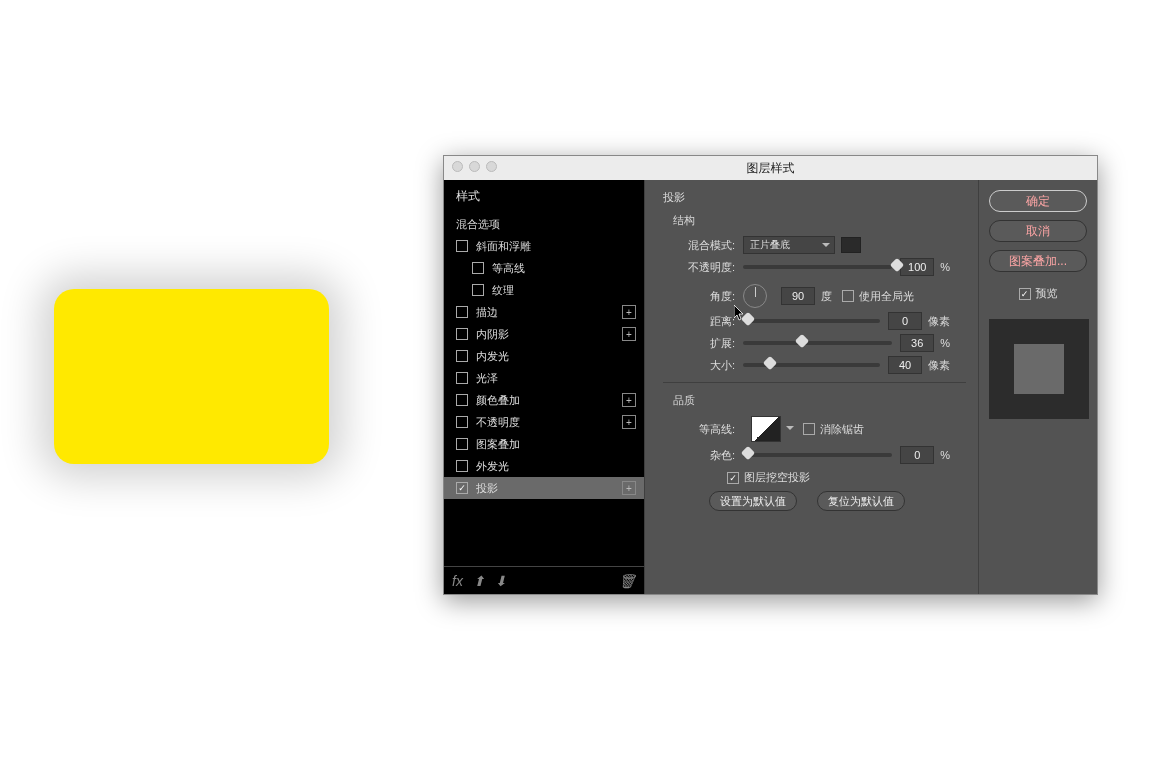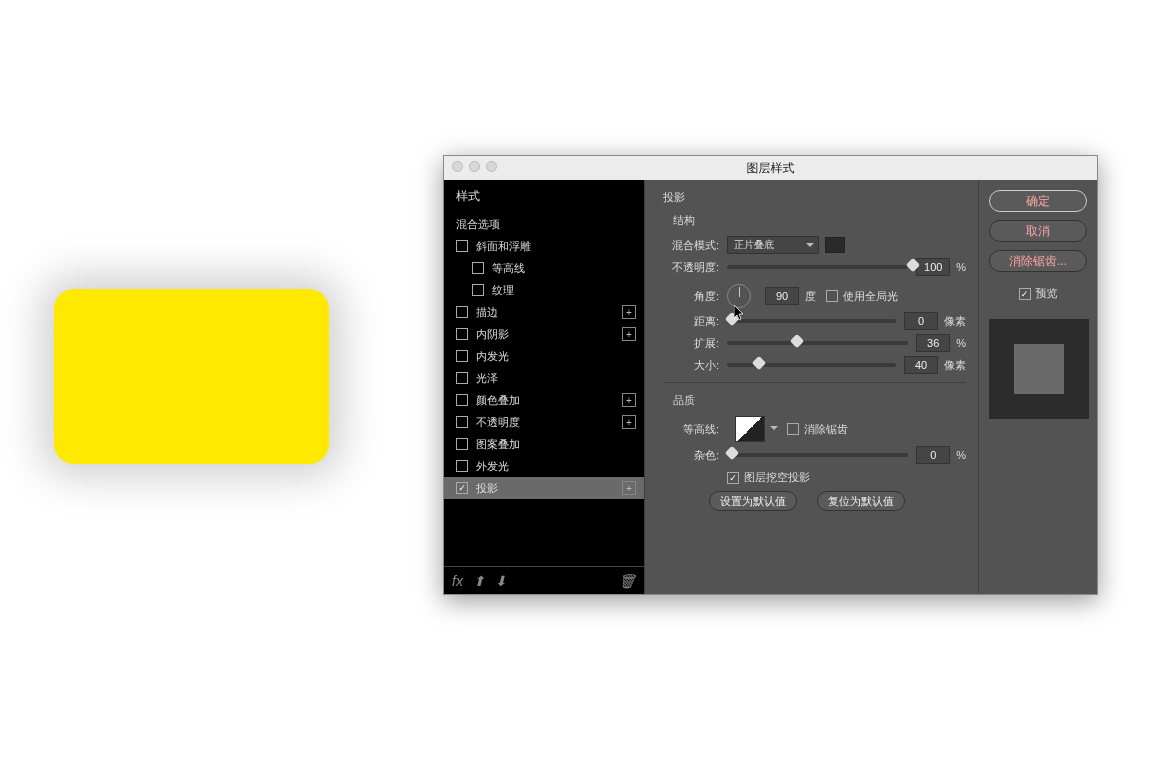--- a/index.html
+++ b/index.html
@@ -67,21 +67,21 @@
   display: flex; align-items: center; padding: 8px 8px;
   gap: 10px; color: #888; font-size: 14px; font-style: italic;
 }
 .side-footer .trash { margin-left: auto; }
 
 .vsep { width: 1px; background: #3f3f3f; }
 
 .main { flex: 1; padding: 6px 12px 6px 18px; color: #ddd; font-size: 11px; }
 .section-title { padding: 4px 0 6px; }
 .sub-title { padding: 2px 0 4px 10px; color: #d8d8d8; }
-.row { display: flex; align-items: center; margin: 4px 0; }
+.row { display: flex; align-items: center; margin: 4px 16px; }
 .row .label { width: 56px; text-align: right; margin-right: 8px; color: #ddd; }
 .row .unit { margin-left: 6px; }
 
 .select {
   height: 18px; background: #454545; border: 1px solid #333;
   color: #ddd; font-size: 10px; padding: 0 18px 0 6px;
   position: relative; display: inline-flex; align-items: center;
   width: 92px;
 }
 .select::after {
@@ -329,21 +329,21 @@
         <div class="btn-sm">设置为默认值</div>
         <div class="btn-sm">复位为默认值</div>
       </div>
     </div>
 
     <div class="vsep"></div>
 
     <div class="right">
       <div class="btn primary">确定</div>
       <div class="btn">取消</div>
-      <div class="btn">消除锯齿...</div>
+      <div class="btn">图案叠加...</div>
       <div class="preview-chk">
         <span class="chkbox checked"></span>
         <span>预览</span>
       </div>
       <div class="preview-box">
         <div class="preview-inner"></div>
       </div>
     </div>
   </div>
 </div>

